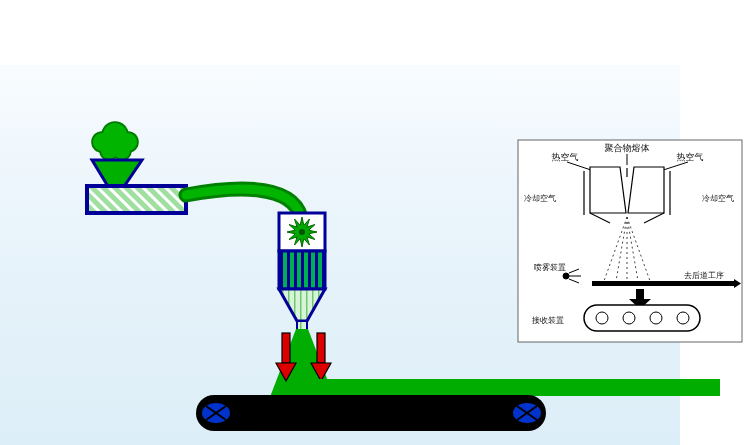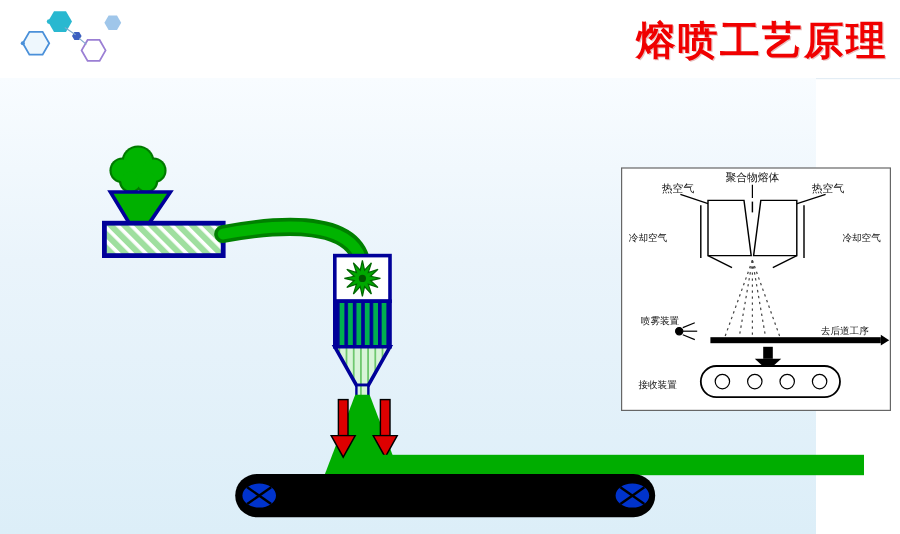--- a/index.html
+++ b/index.html
@@ -14,34 +14,20 @@
         background:linear-gradient(180deg,#f8fcff 0%,#eaf4fb 40%,#dceef8 100%);}
   svg text{font-family:"Liberation Sans","DejaVu Sans",sans-serif;}
   .inset-label{font-size:9px;fill:#111;}
   .inset-label-sm{font-size:8px;fill:#111;}
 </style>
 </head>
 <body>
 
 <div class="slide">
 
-  <div class="header">
-    <svg class="logo" width="120" height="62" viewBox="0 0 120 62">
-      <polygon points="54,16 49,24.7 39,24.7 34,16 39,7.3 49,7.3" fill="#29b8d0"></polygon>
-      <polygon points="35,34 29.5,43.5 18.5,43.5 13,34 18.5,24.5 29.5,24.5" fill="#eef7fd" stroke="#4a90d9" stroke-width="1.5"></polygon>
-      <polygon points="82,40 77,48.7 67,48.7 62,40 67,31.3 77,31.3" fill="none" stroke="#9b7fd4" stroke-width="1.5"></polygon>
-      <polygon points="95,17 91.5,23.1 84.5,23.1 81,17 84.5,10.9 91.5,10.9" fill="#9fc6ea"></polygon>
-      <polygon points="62,28 60,31.4 56,31.4 54,28 56,24.6 60,24.6" fill="#3b5fc0"></polygon>
-      <line x1="48" y1="21" x2="57" y2="27" stroke="#7fa8cc" stroke-width="1"></line>
-      <line x1="60" y1="30" x2="66" y2="35" stroke="#7fa8cc" stroke-width="1"></line>
-      <circle cx="35" cy="16" r="2" fill="#29b8d0"></circle>
-      <circle cx="13" cy="34" r="1.7" fill="#4a90d9"></circle>
-    </svg>
-    <div class="slide-title">熔喷工艺原理</div>
-  </div>
 
   <div class="main">
     <svg width="750" height="380" viewBox="0 0 750 380">
 
       <defs>
         <pattern id="hatch" width="8" height="8" patternUnits="userSpaceOnUse" patternTransform="rotate(45)">
           <rect width="8" height="8" fill="#9fdf9f"></rect>
           <rect width="8" height="3" fill="#ffffff"></rect>
         </pattern>
         <pattern id="stripesV" width="7" height="7" patternUnits="userSpaceOnUse">

